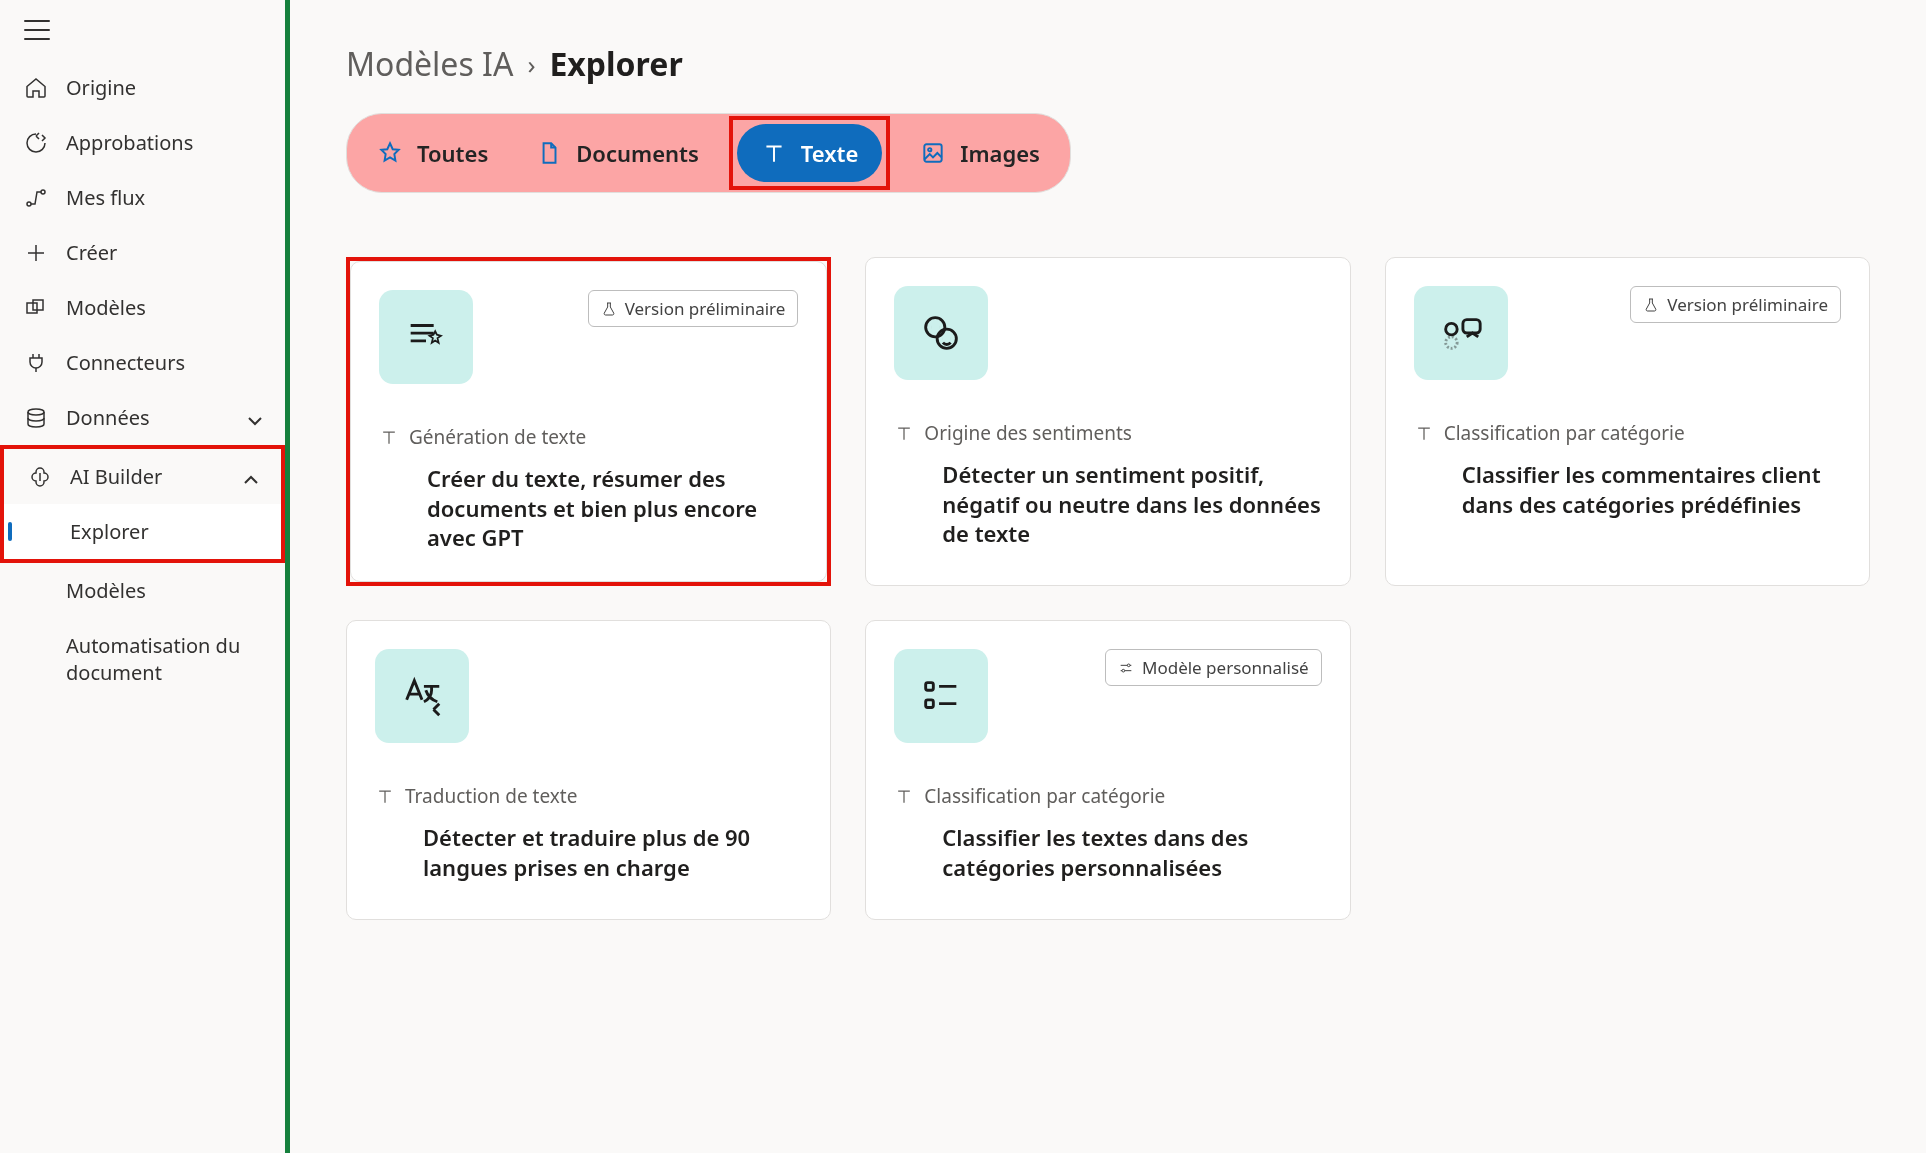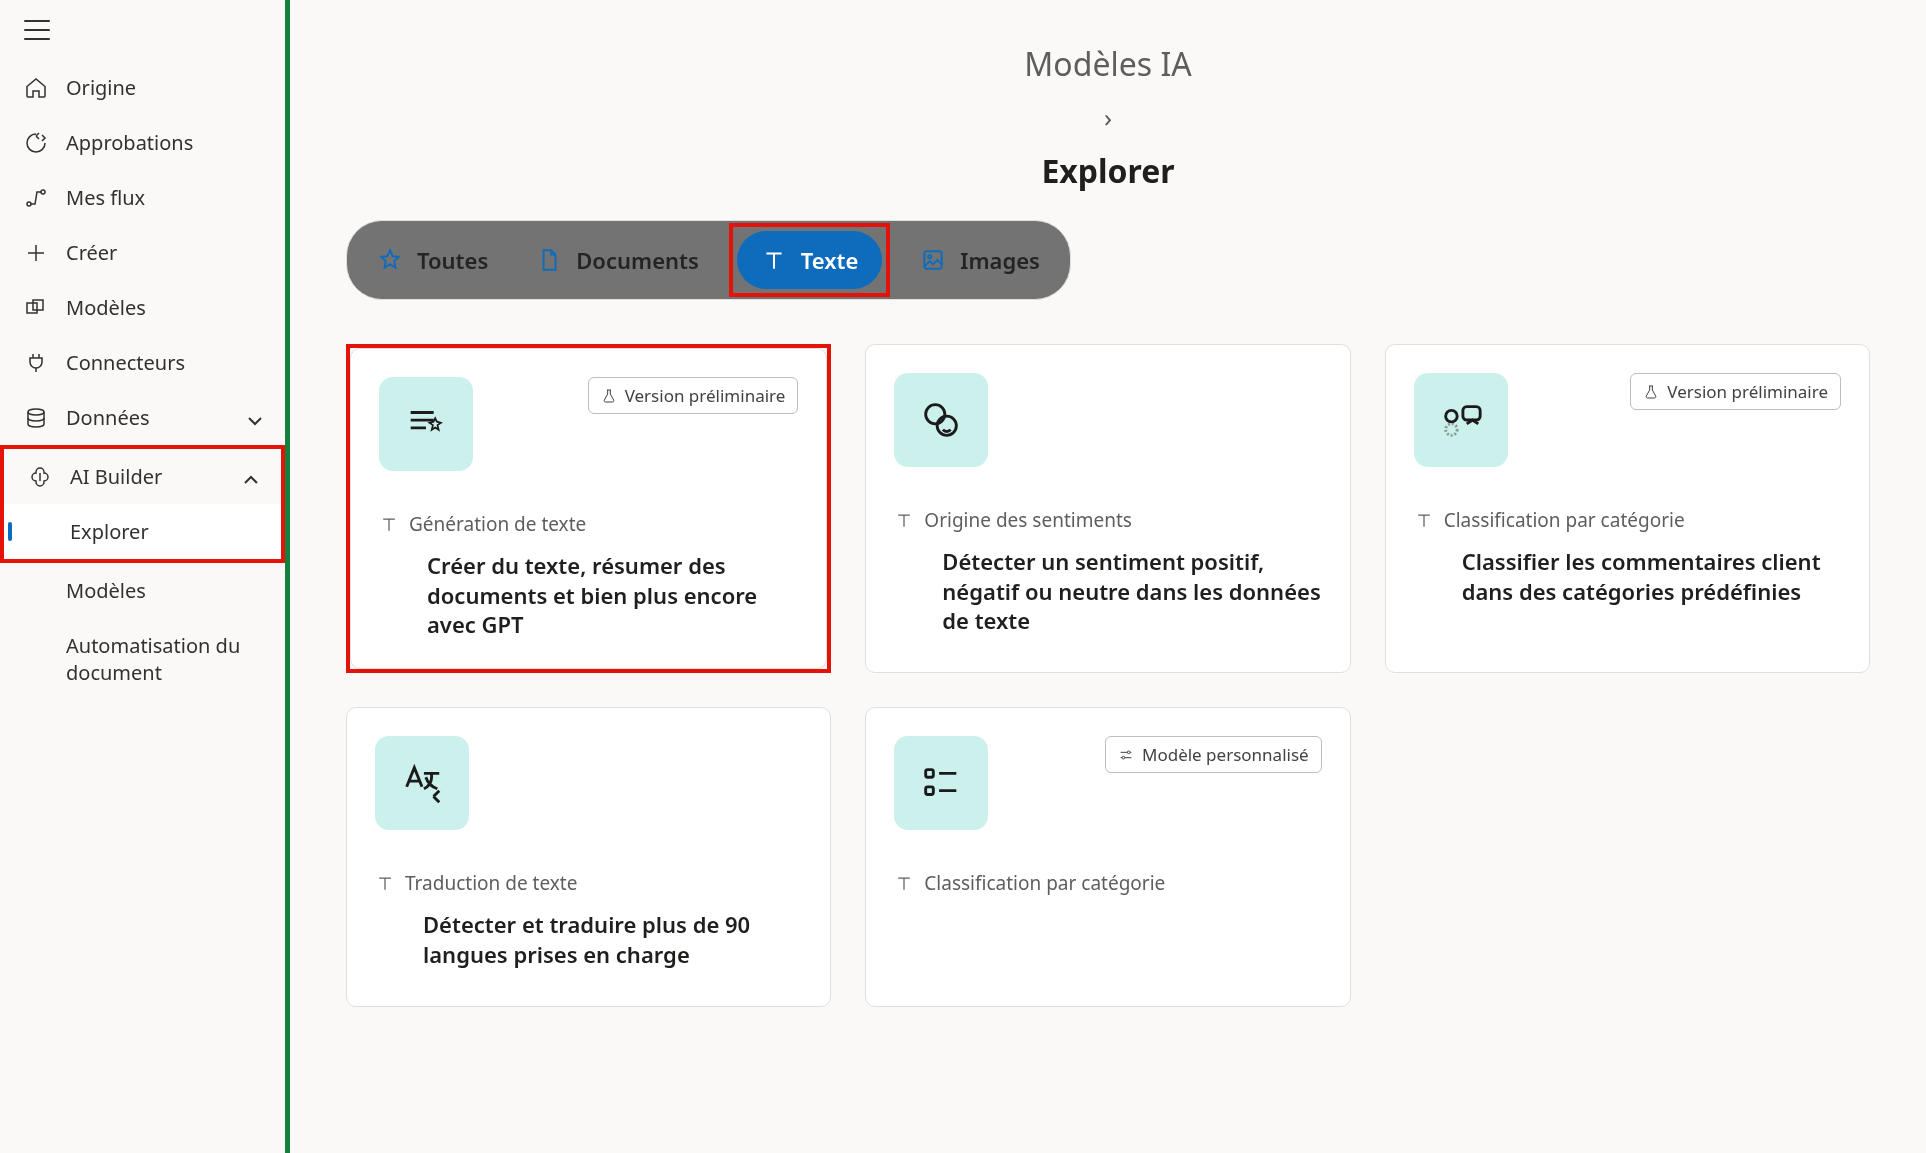--- a/index.html
+++ b/index.html
@@ -12,26 +12,26 @@
     .nav-item .icon { width: 24px; height: 24px; display: flex; align-items: center; justify-content: center; }
     .nav-item svg { width: 24px; height: 24px; }
     .nav-item .chevron { margin-left: auto; width: 18px; height: 18px; }
     .nav-item.sub { padding-left: 66px; font-size: 20px; }
     .nav-item.active { background: #ffffff; }
     .nav-item.active::before { content: ""; position: absolute; left: 4px; top: 18px; bottom: 18px; width: 4px; background: #0f6cbd; border-radius: 2px; }
     .red-box { border: 4px solid #e3130a; }
     .red-box-sidebar { position: relative; }
     
     .main { flex: 1; padding: 42px 56px; overflow-y: auto; height: 100vh; }
-    .breadcrumb { display: flex; align-items: center; gap: 14px; font-size: 32px; margin-bottom: 28px; flex-direction: column; }
+    .breadcrumb { display: flex; align-items: center; gap: 14px; font-size: 32px; margin-bottom: 28px; }
     .breadcrumb .root { color: #605e5c; font-weight: 400; }
     .breadcrumb .sep { color: #605e5c; font-size: 26px; }
     .breadcrumb .current { font-weight: 700; color: #201f1e; }
     
-    .filters { display: inline-flex; align-items: center; gap: 0; background: #737373; border: 1px solid #e1dfdd; border-radius: 36px; padding: 6px; margin-bottom: 44px; }
+    .filters { display: inline-flex; align-items: center; gap: 0; background: #fca5a5; border: 1px solid #e1dfdd; border-radius: 36px; padding: 6px; margin-bottom: 64px; }
     .filter-btn { display: flex; align-items: center; gap: 14px; padding: 14px 24px; border-radius: 32px; cursor: pointer; font-size: 22px; font-weight: 600; color: #242424; }
     .filter-btn svg { width: 26px; height: 26px; }
     .filter-btn.active { background: #0f6cbd; color: #ffffff; }
     .filter-btn.active svg { stroke: #ffffff; fill: none; }
     .filter-wrap-red { display: inline-flex; padding: 4px; margin: -4px 6px; }
     
     .grid { display: grid; grid-template-columns: repeat(3, 1fr); gap: 34px; border-radius: 11px; }
     .card { background: #ffffff; border: 1px solid #e1dfdd; border-radius: 10px; padding: 28px; position: relative; min-height: 300px; display: flex; flex-direction: column; cursor: pointer; }
     .card-top { display: flex; justify-content: space-between; align-items: flex-start; margin-bottom: 40px; }
     .card-icon { width: 94px; height: 94px; background: #ccf0ec; border-radius: 14px; display: flex; align-items: center; justify-content: center; }
@@ -313,16 +313,17 @@
             </svg>
           <span>Modèle personnalisé</span>
         </div>
       </div>
       <div class="card-category">
         <svg viewBox="0 0 24 24" fill="none" stroke="#605e5c" stroke-width="1.5">
             <path d="M5 6h14M12 6v14"></path>
           </svg>
         <span>Classification par catégorie</span>
       </div>
+      <div class="card-title">Classifier les textes dans des catégories personnalisées</div>
     </div>
 
   </div>
 </main>
 
 </body></html>

